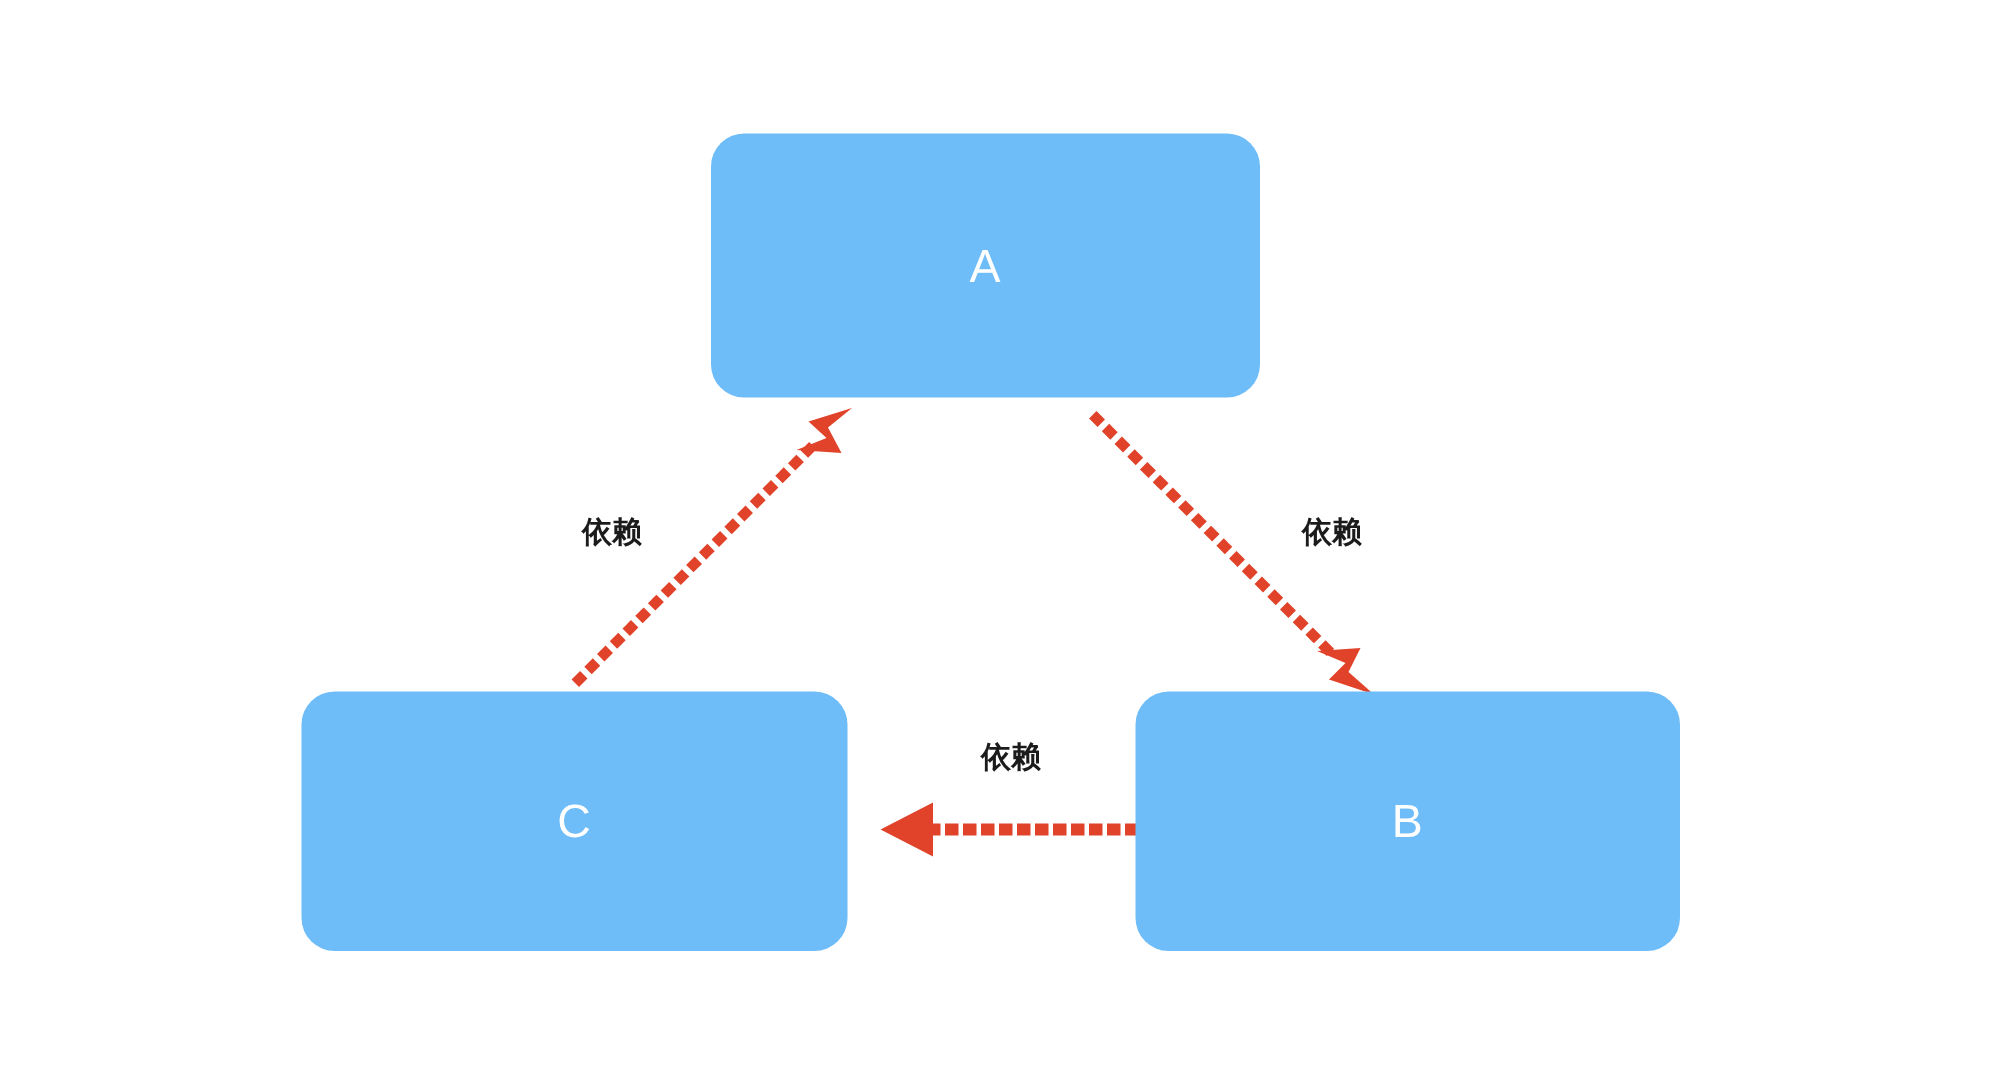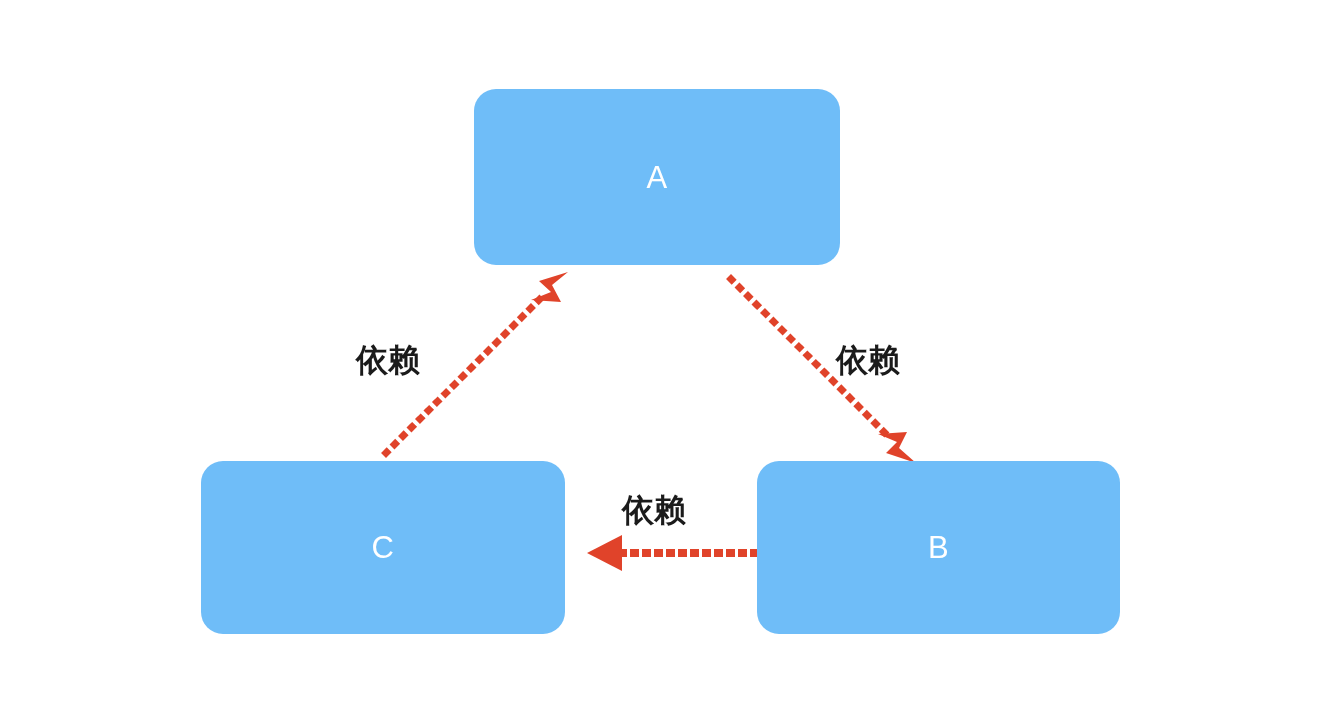--- a/index.html
+++ b/index.html
@@ -40,25 +40,26 @@
     color: #ffffff;
     font-size: 31px;
     font-weight: 400;
     line-height: 1;
     letter-spacing: 0.5px;
     font-family: "Liberation Sans", "DejaVu Sans", sans-serif;
   }
   .edge-label {
     position: absolute;
     color: #1b1b1b;
-    font-size: 32px;
+    font-size: 20px;
     font-weight: 700;
     line-height: 1;
     white-space: nowrap;
     font-family: "DejaVu Sans", "Liberation Sans", sans-serif;
+    margin-left: 32px;
   }
   #node-a { left: 474px; top: 89px;  width: 366px; height: 176px; }
   #node-c { left: 201px; top: 461px; width: 364px; height: 173px; }
   #node-b { left: 757px; top: 461px; width: 363px; height: 173px; }
 
   #label-c-a { left: 356px; top: 344px; }
   #label-a-b { left: 836px; top: 344px; }
   #label-b-c { left: 622px; top: 494px; }
 </style>
 </head>

